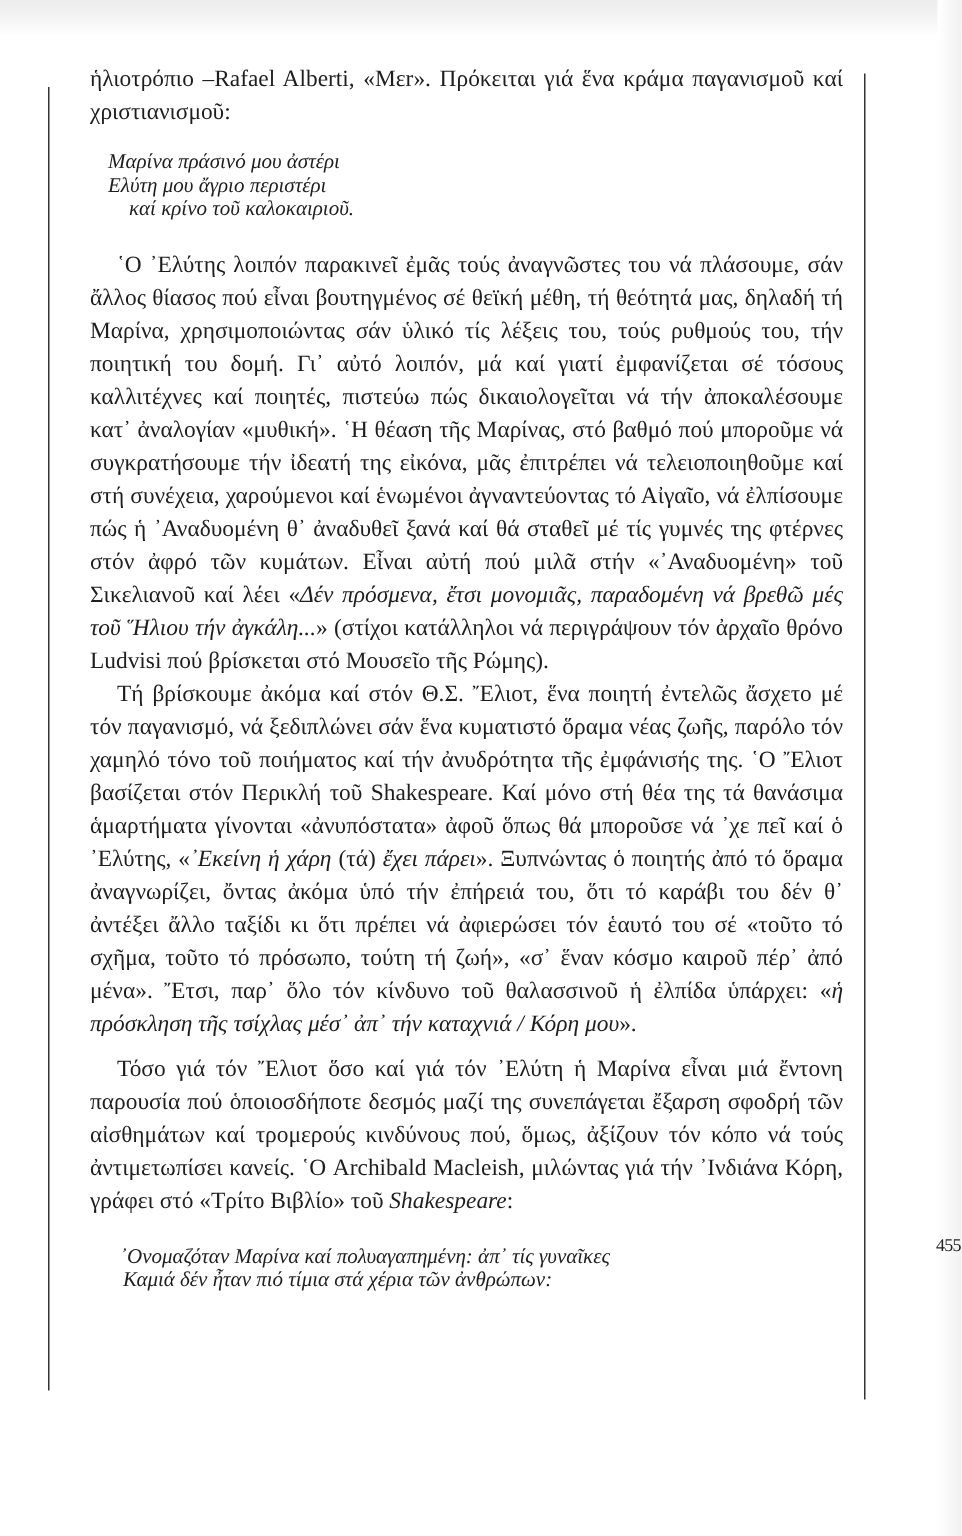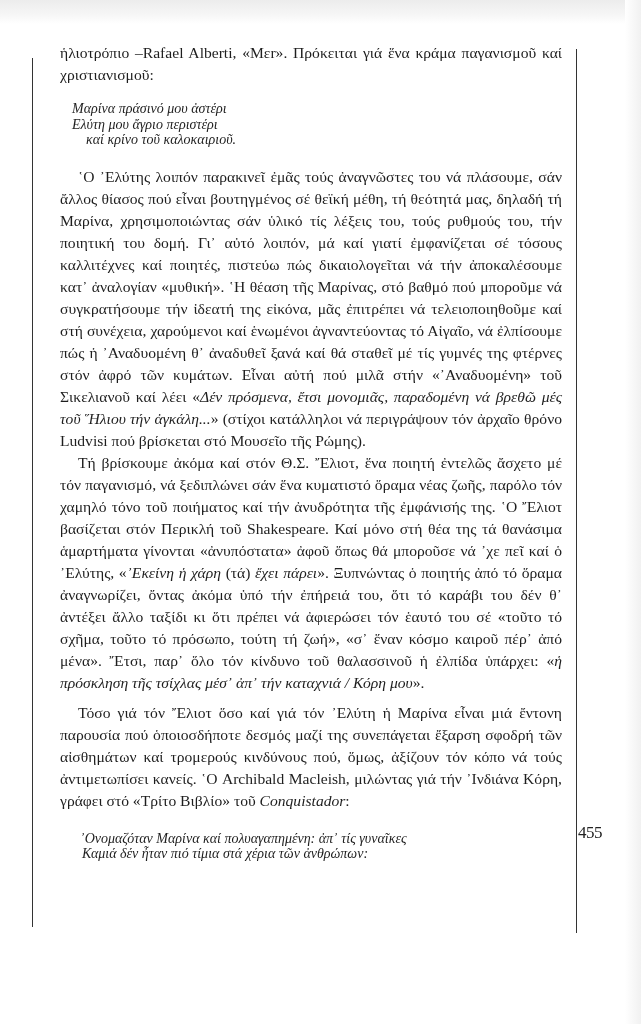--- a/index.html
+++ b/index.html
@@ -20,22 +20,22 @@
     }
     .rule-left {
       position: absolute; left: 32px; top: 58px; width: 1px; height: 869px;
       background: #333;
     }
     .rule-right {
       position: absolute; left: 576px; top: 49px; width: 1px; height: 884px;
       background: #333;
     }
     .page-number {
-      position: absolute; left: 578px; top: 823px;
-      font-size: 17px; letter-spacing: -0.5px; color: #222;
+      position: absolute; left: 624px; top: 823px;
+      font-size: 12px; letter-spacing: -0.5px; color: #222;
     }
     .text-block {
       position: absolute; left: 60px; top: 42px; width: 502px;
       font-size: 15.6px; line-height: 22px;
     }
     .text-block p { margin: 0; text-align: justify; font-family: Liberation Serif, serif; }
     .para { text-indent: 18px; }
     .poem { font-style: italic; font-size: 14px; line-height: 15.5px; margin: 7px; }
     .poem1 { margin-top: 15px; margin-left: 12px; margin-bottom: 18px; }
     .poem1 .l2, .poem1 .l4 { padding-left: 14px; }
@@ -62,19 +62,19 @@
     <span class="line l3">Ελύτη μου ἄγριο περιστέρι</span>
     <span class="line l4">καί κρίνο τοῦ καλοκαιριοῦ.</span>
   </div>
 
   <p class="para"><span>῾Ο ᾿Ελύτης λοιπόν παρακινεῖ ἐμᾶς τούς ἀναγνῶστες του νά πλάσουμε, σάν ἄλλος θίασος πού εἶναι βουτηγμένος σέ θεϊκή μέθη, τή θεότητά μας, δηλαδή τή Μαρίνα, χρησιμοποιώντας σάν ὑλικό τίς λέξεις του, τούς ρυθμούς του, τήν ποιητική του δομή. Γι᾿ αὐτό λοιπόν, μά καί γιατί ἐμφανίζεται σέ τόσους καλλιτέχνες καί ποιητές, πιστεύω πώς δικαιολογεῖται νά τήν ἀποκαλέσουμε κατ᾿ ἀναλογίαν «μυθική». ῾Η θέαση τῆς Μαρίνας, στό βαθμό πού μποροῦμε νά συγκρατήσουμε τήν ἰδεατή της εἰκόνα, μᾶς ἐπιτρέπει νά τελειοποιηθοῦμε καί στή συνέχεια, χαρούμενοι καί ἑνωμένοι ἀγναντεύοντας τό Αἰγαῖο, νά ἐλπίσουμε πώς ἡ ᾿Αναδυομένη θ᾿ ἀναδυθεῖ ξανά καί θά σταθεῖ μέ τίς γυμνές της φτέρνες στόν ἀφρό τῶν κυμάτων. Εἶναι αὐτή πού μιλᾶ στήν «᾿Αναδυομένη» τοῦ Σικελιανοῦ καί λέει «</span><i>Δέν πρόσμενα, ἔτσι μονομιᾶς, παραδομένη νά βρεθῶ μές τοῦ Ἥλιου τήν ἀγκάλη...</i><span>» (στίχοι κατάλληλοι νά περιγράψουν τόν ἀρχαῖο θρόνο Ludvisi πού βρίσκεται στό Μουσεῖο τῆς Ρώμης).</span></p>
 
   <p class="para"><span>Τή βρίσκουμε ἀκόμα καί στόν Θ.Σ. Ἔλιοτ, ἕνα ποιητή ἐντελῶς ἄσχετο μέ τόν παγανισμό, νά ξεδιπλώνει σάν ἕνα κυματιστό ὅραμα νέας ζωῆς, παρόλο τόν χαμηλό τόνο τοῦ ποιήματος καί τήν ἀνυδρότητα τῆς ἐμφάνισής της. ῾Ο Ἔλιοτ βασίζεται στόν Περικλή τοῦ Shakespeare. Καί μόνο στή θέα της τά θανάσιμα ἁμαρτήματα γίνονται «ἀνυπόστατα» ἀφοῦ ὅπως θά μποροῦσε νά ᾿χε πεῖ καί ὁ ᾿Ελύτης, «</span><i>᾿Εκείνη ἡ χάρη</i><span> (τά) </span><i>ἔχει πάρει</i><span>». Ξυπνώντας ὁ ποιητής ἀπό τό ὅραμα ἀναγνωρίζει, ὄντας ἀκόμα ὑπό τήν ἐπήρειά του, ὅτι τό καράβι του δέν θ᾿ ἀντέξει ἄλλο ταξίδι κι ὅτι πρέπει νά ἀφιερώσει τόν ἑαυτό του σέ «τοῦτο τό σχῆμα, τοῦτο τό πρόσωπο, τούτη τή ζωή», «σ᾿ ἕναν κόσμο καιροῦ πέρ᾿ ἀπό μένα». Ἔτσι, παρ᾿ ὅλο τόν κίνδυνο τοῦ θαλασσινοῦ ἡ ἐλπίδα ὑπάρχει: «</span><i>ἡ πρόσκληση τῆς τσίχλας μέσ᾿ ἀπ᾿ τήν καταχνιά / Κόρη μου</i><span>».</span></p>
 
   <div class="gap"></div>
 
-  <p class="para"><span>Τόσο γιά τόν Ἔλιοτ ὅσο καί γιά τόν ᾿Ελύτη ἡ Μαρίνα εἶναι μιά ἔντονη παρουσία πού ὁποιοσδήποτε δεσμός μαζί της συνεπάγεται ἔξαρση σφοδρή τῶν αἰσθημάτων καί τρομερούς κινδύνους πού, ὅμως, ἀξίζουν τόν κόπο νά τούς ἀντιμετωπίσει κανείς. ῾Ο Archibald Macleish, μιλώντας γιά τήν ᾿Ινδιάνα Κόρη, γράφει στό «Τρίτο Βιβλίο» τοῦ </span><i>Conquistador</i><span>:</span></p>
+  <p class="para"><span>Τόσο γιά τόν Ἔλιοτ ὅσο καί γιά τόν ᾿Ελύτη ἡ Μαρίνα εἶναι μιά ἔντονη παρουσία πού ὁποιοσδήποτε δεσμός μαζί της συνεπάγεται ἔξαρση σφοδρή τῶν αἰσθημάτων καί τρομερούς κινδύνους πού, ὅμως, ἀξίζουν τόν κόπο νά τούς ἀντιμετωπίσει κανείς. ῾Ο Archibald Macleish, μιλώντας γιά τήν ᾿Ινδιάνα Κόρη, γράφει στό «Τρίτο Βιβλίο» τοῦ </span><i>Shakespeare</i><span>:</span></p>
 
   <div class="poem poem2">
     <span class="line l1">᾿Ονομαζόταν Μαρίνα καί πολυαγαπημένη: ἀπ᾿ τίς γυναῖκες</span>
     <span class="line l2">Καμιά δέν ἦταν πιό τίμια στά χέρια τῶν ἀνθρώπων:</span>
   </div>
 </div>
 
 </body></html>

